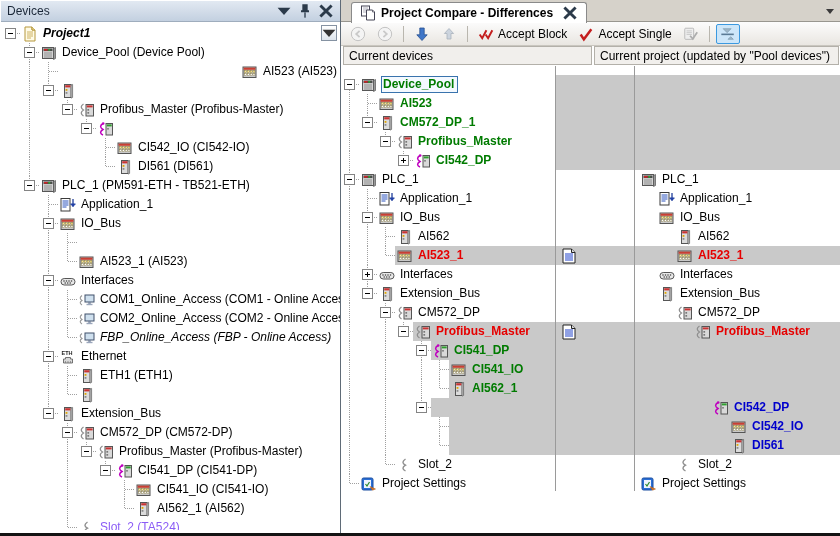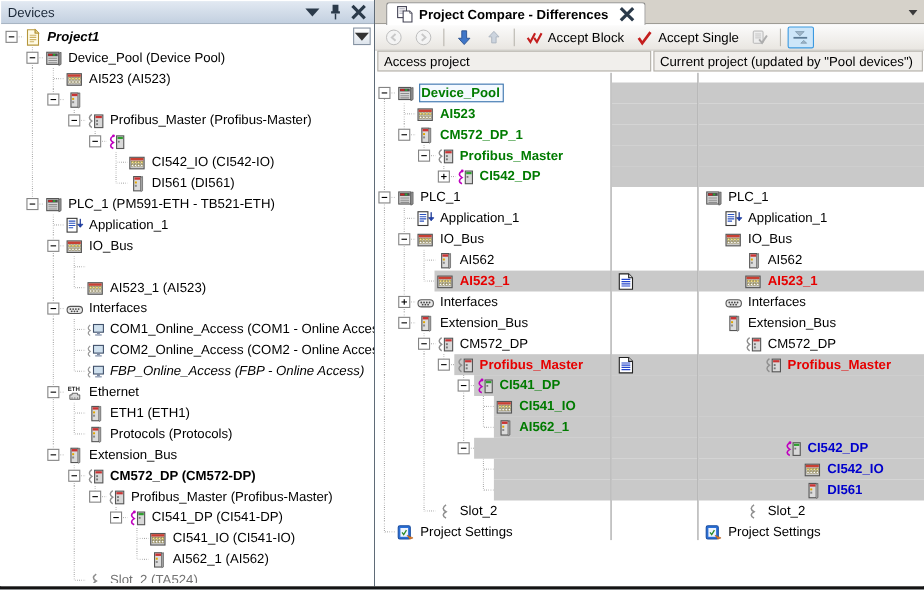--- a/index.html
+++ b/index.html
@@ -135,21 +135,21 @@
                 <path d="M3 8h8M3 10h8M3 12h8" stroke="#8e8e8e"></path>
               </svg>
             </span>
             <span class="lbl" style="color: rgb(0, 0, 0);">Device_Pool (Device Pool)</span>
           </div>
         </div>
         <div class="trow" style="top: 40px;">
           <div class="guide" style="left: 28px; top: 0px; height: 19px;"></div>
           <div class="guide" style="left: 47px; top: 0px; height: 19px;"></div>
           <div class="stub" style="left: 48px; width: 10px;"></div>
-          <div class="cnt" style="left: 59px;">
+          <div class="cnt" style="left: 59px; justify-content: flex-end;">
             <span class="ico">
               <svg viewBox="0 0 16 16">
                 <rect x="1" y="3" width="13" height="10.5" fill="#c9c9c9" stroke="#555"></rect>
                 <rect x="1.6" y="3.6" width="11.8" height="2.2" fill="#c94033"></rect>
                 <g fill="#ffe98a" stroke="#7a6c2c" stroke-width=".4">
                   <rect x="2.6" y="6.6" width="1.9" height="1.9"></rect>
                   <rect x="5.4" y="6.6" width="1.9" height="1.9"></rect>
                   <rect x="8.2" y="6.6" width="1.9" height="1.9"></rect>
                   <rect x="11" y="6.6" width="1.9" height="1.9"></rect>
                   <rect x="2.6" y="9.6" width="1.9" height="1.9" fill="#fff"></rect>
@@ -449,21 +449,20 @@
           <div class="cnt" style="left: 78px;">
             <span class="ico">
               <svg viewBox="0 0 16 16">
                 <rect x="4.5" y="1.5" width="6.5" height="13" fill="#dcdcdc" stroke="#555"></rect>
                 <path d="M11 2.2l1.6-.8v13l-1.6.8" fill="#a3a3a3" stroke="#555" stroke-width=".6"></path>
                 <rect x="5.2" y="2.2" width="5.2" height="2.2" fill="#c93434"></rect>
                 <rect x="5.6" y="6" width="1.8" height="1.8" fill="#e0a500"></rect>
                 <rect x="5.6" y="9" width="1.8" height="1.8" fill="#8a8a8a"></rect>
               </svg>
             </span>
-            <span class="lbl" style="color: rgb(0, 0, 0);">Protocols (Protocols)</span>
           </div>
         </div>
         <div class="trow" style="top: 382px;">
           <div class="guide" style="left: 47px; top: 0px; height: 10px;"></div>
           <div class="stub" style="left: 48px; width: 10px;"></div>
           <div class="exp minus" style="left: 42px;"></div>
           <div class="cnt" style="left: 59px;">
             <span class="ico">
               <svg viewBox="0 0 16 16">
                 <rect x="4.5" y="1.5" width="6.5" height="13" fill="#dcdcdc" stroke="#555"></rect>
@@ -473,21 +472,21 @@
                 <rect x="5.6" y="9" width="1.8" height="1.8" fill="#8a8a8a"></rect>
               </svg>
             </span>
             <span class="lbl" style="color: rgb(0, 0, 0);">Extension_Bus</span>
           </div>
         </div>
         <div class="trow" style="top: 401px;">
           <div class="guide" style="left: 66px; top: 0px; height: 19px;"></div>
           <div class="stub" style="left: 67px; width: 10px;"></div>
           <div class="exp minus" style="left: 61px;"></div>
-          <div class="cnt" style="left: 78px; font-weight: bold;">
+          <div class="cnt" style="left: 78px;">
             <span class="ico">
               <svg viewBox="0 0 16 16">
                 <path d="M4.5 2c-3 2-3 4 0 6-3 2-3 4 0 6" stroke="#8f8f8f" fill="none" stroke-width="1.3"></path>
                 <rect x="7" y="2.5" width="7.5" height="11.5" fill="#d9d9d9" stroke="#555"></rect>
                 <rect x="7.8" y="3.4" width="5.8" height="2" fill="#c93434"></rect>
                 <rect x="8.4" y="7" width="1.7" height="1.7" fill="#777"></rect>
                 <rect x="8.4" y="10" width="1.7" height="1.7" fill="#777"></rect>
               </svg>
             </span>
             <span class="lbl" style="color: rgb(0, 0, 0);">CM572_DP (CM572-DP)</span>
@@ -572,21 +571,21 @@
         </div>
         <div class="trow" style="top: 496px;">
           <div class="guide" style="left: 66px; top: 0px; height: 10px;"></div>
           <div class="stub" style="left: 67px; width: 10px;"></div>
           <div class="cnt" style="left: 78px;">
             <span class="ico">
               <svg viewBox="0 0 16 16">
                 <path d="M8.5 2c-3.4 2.2-3.4 4.3 0 6.2-3.4 2-3.4 4 0 5.8" stroke="#8f8f8f" fill="none" stroke-width="1.4"></path>
               </svg>
             </span>
-            <span class="lbl" style="color: #737373;">Slot_2 (TA524)</span>
+            <span class="lbl" style="color: #8b5cf6;">Slot_2 (TA524)</span>
           </div>
         </div>
       </div>
   </div>
 
   <div class="compare-panel">
     <div class="tabstrip">
       <div class="tab">
         <span class="ico" id="tab-ico">
             <svg viewBox="0 0 16 16">
@@ -672,21 +671,21 @@
             <svg viewBox="0 0 18 15">
               <path d="M3.5 1.5h9l-4.5 4.5z" fill="#9fb6c8" stroke="#6e8ba1" stroke-width=".6"></path>
               <rect x="1.5" y="7" width="14" height="1.8" fill="#5a7a95"></rect>
               <path d="M15 13.5h-6l3-3z" fill="#9fb6c8" stroke="#6e8ba1" stroke-width=".6"></path>
             </svg>
           </span>
         </span>
       </div>
     <div class="colheaders">
       <div class="colheader" style="left:2px;width:249px;">
-        <span>Access project</span>
+        <span>Current devices</span>
       </div>
       <div class="colheader" style="left:253px;width:245px;">
         <span>Current project (updated by "Pool devices")</span>
       </div>
     </div>
     <div class="tree-area">
       <div id="col-left" style="position:absolute;left:0;top:0;width:214px;height:470px;">
           <div class="trow" style="top: 9px;">
             <div class="guide" style="left: 8px; top: 9px; height: 10px;"></div>
             <div class="stub" style="left: 9px; width: 10px;"></div>

